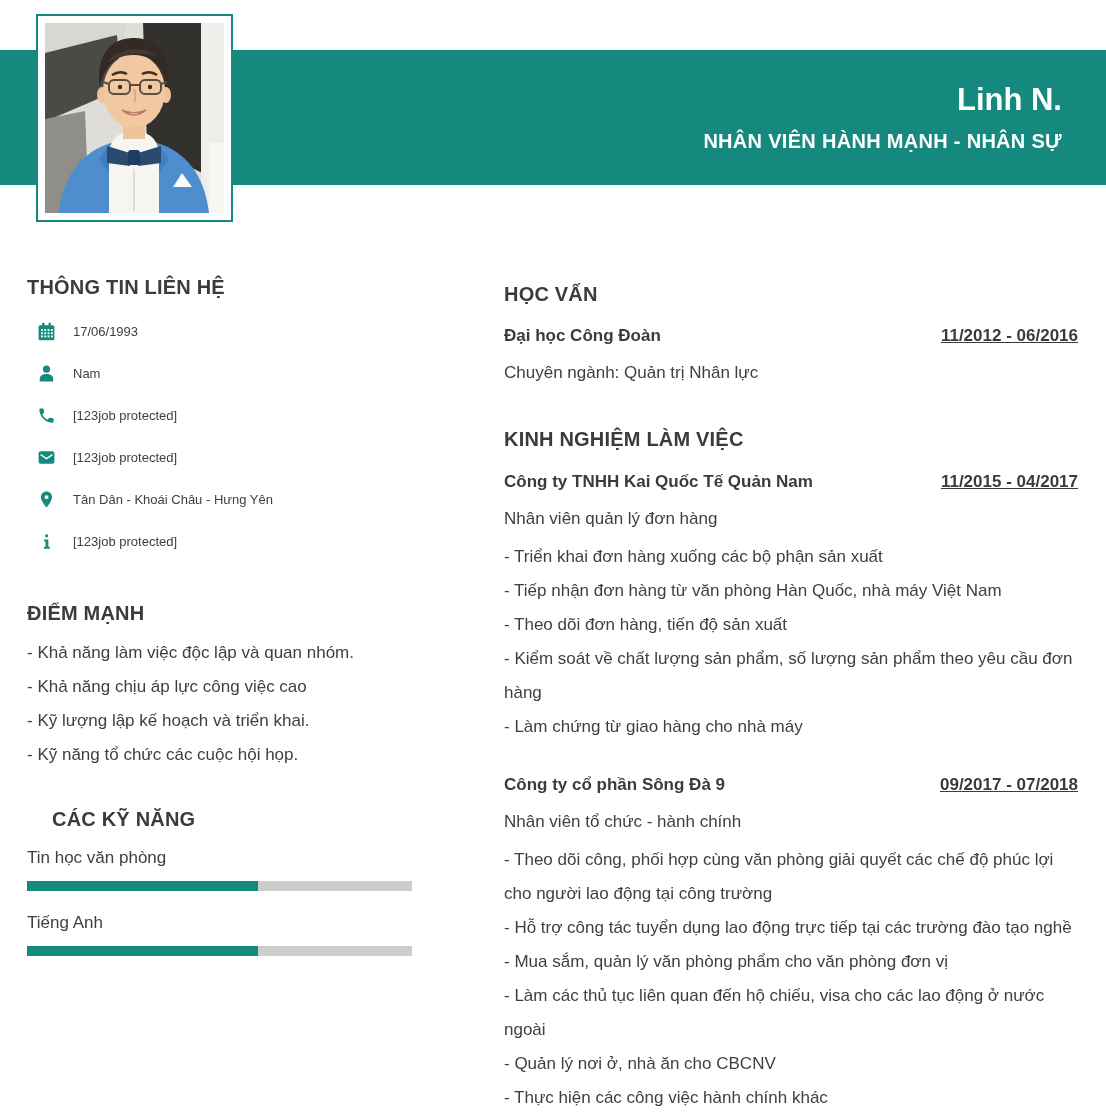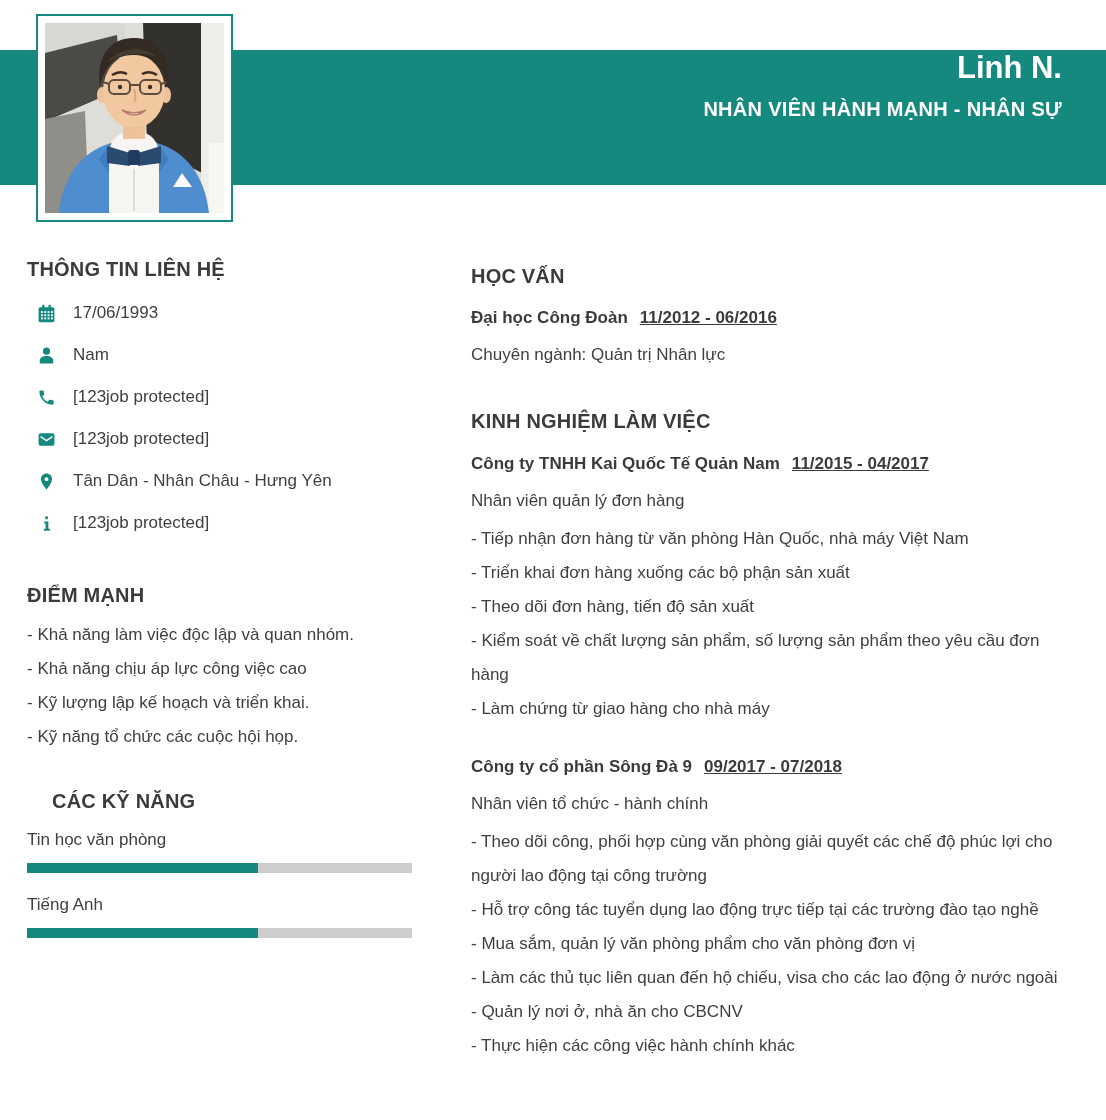--- a/index.html
+++ b/index.html
@@ -16,50 +16,50 @@
     font-family:"Liberation Sans", sans-serif;
   }
   .band{position:absolute;left:0;top:50px;width:1106px;height:135px;background:var(--teal);}
   .photo-frame{
     position:absolute;left:36px;top:14px;width:197px;height:208px;
     background:#ffffff;border:2px solid var(--teal);padding:7px;z-index:2;
   }
   .photo-frame svg{width:100%;height:100%;display:block;}
   .head-text{
     position:absolute;top:50px;right:44px;height:135px;z-index:2;
-    display:flex;flex-direction:column;justify-content:flex-start;align-items:flex-end;
+    display:flex;flex-direction:column;justify-content:center;align-items:flex-end;
   }
   .name{color:#fff;font-size:31px;font-weight:bold;line-height:1.15;}
   .job-title{color:#fff;font-size:20px;font-weight:bold;margin-top:12px;letter-spacing:.3px;}
 
-  .main{position:absolute;top:248px;left:27px;right:28px;display:flex;}
+  .main{position:absolute;top:266px;left:27px;right:28px;display:flex;gap:33px;}
   .col-left{width:385px;flex:none;}
   .col-right{margin-left:59px;flex:1;padding-top:15px;}
 
   .sec{font-size:20px;font-weight:bold;color:var(--heading);margin:0;line-height:26px;letter-spacing:.2px;}
   .col-left .sec.first{margin-top:8px;}
 
   .contact{margin-top:10px;}
   .crow{display:flex;align-items:center;height:42px;}
   .cicon{width:19px;height:19px;flex:none;margin-left:10px;margin-right:17px;color:var(--teal);}
   .cicon svg{width:19px;height:19px;display:block;fill:currentColor;}
-  .cval{font-size:17px;}
+  .cval{font-size:13px;}
 
   .sec.strengths{margin-top:38px;}
   .slist{margin-top:10px;}
   .sline{font-size:17px;line-height:34px;}
 
   .sec.skills{margin-top:34px;margin-left:25px;}
   .skill{margin-top:14px;}
   .skill + .skill{margin-top:20px;}
   .skill-name{font-size:17px;line-height:24px;}
   .skill-track{margin-top:11px;width:385px;height:10px;background:var(--track);}
   .skill-fill{height:100%;background:var(--teal);}
 
-  .entry-head{display:flex;justify-content:flex-start;align-items:baseline;
+  .entry-head{display:flex;justify-content:space-between;align-items:baseline;
     font-size:17px;font-weight:bold;color:var(--heading);line-height:26px;}
   .entry-head .period{white-space:nowrap;margin-left:12px;text-decoration:underline;}
   .edu-entry{margin-top:16px;}
   .detail{margin-top:11px;font-size:17px;line-height:26px;}
   .sec.experience{margin-top:40px;}
   .exp-entry{margin-top:17px;}
   .exp-entry + .exp-entry{margin-top:28px;}
   .role{margin-top:11px;font-size:17px;line-height:26px;}
   .bullets{margin-top:8px;}
   .bline{font-size:17px;line-height:34px;}
@@ -170,21 +170,21 @@
             </svg>
         </span>
         <span class="cval">[123job protected]</span>
       </div>
       <div class="crow">
         <span class="cicon">
           <svg viewBox="0 0 24 24">
               <path d="M12 2c-3.9 0-7 3.1-7 7 0 5.2 7 13 7 13s7-7.8 7-13c0-3.9-3.1-7-7-7zm0 9.5a2.5 2.5 0 1 1 0-5 2.5 2.5 0 0 1 0 5z"></path>
             </svg>
         </span>
-        <span class="cval">Tân Dân - Nhân Châu - Hưng Yên</span>
+        <span class="cval">Tân Dân - Khoái Châu - Hưng Yên</span>
       </div>
       <div class="crow">
         <span class="cicon">
           <svg viewBox="0 0 24 24">
               <path d="M10.4 3h3.4v3.6h-3.4z"></path>
               <path d="M8.8 21v-2.4h2V12h-1.7V9.6h5.2v9h2V21z"></path>
             </svg>
         </span>
         <span class="cval">[123job protected]</span>
       </div>
@@ -225,22 +225,22 @@
 
     <div class="sec experience">KINH NGHIỆM LÀM VIỆC</div>
 
     <div class="exp-entry">
       <div class="entry-head">
         <span>Công ty TNHH Kai Quốc Tế Quản Nam</span>
         <span class="period">11/2015 - 04/2017</span>
       </div>
       <div class="role">Nhân viên quản lý đơn hàng</div>
       <div class="bullets">
+        <div class="bline">- Triển khai đơn hàng xuống các bộ phận sản xuất</div>
         <div class="bline">- Tiếp nhận đơn hàng từ văn phòng Hàn Quốc, nhà máy Việt Nam</div>
-        <div class="bline">- Triển khai đơn hàng xuống các bộ phận sản xuất</div>
         <div class="bline">- Theo dõi đơn hàng, tiến độ sản xuất</div>
         <div class="bline">- Kiểm soát về chất lượng sản phẩm, số lượng sản phẩm theo yêu cầu đơn hàng</div>
         <div class="bline">- Làm chứng từ giao hàng cho nhà máy</div>
       </div>
     </div>
 
     <div class="exp-entry">
       <div class="entry-head">
         <span>Công ty cổ phần Sông Đà 9</span>
         <span class="period">09/2017 - 07/2018</span>

